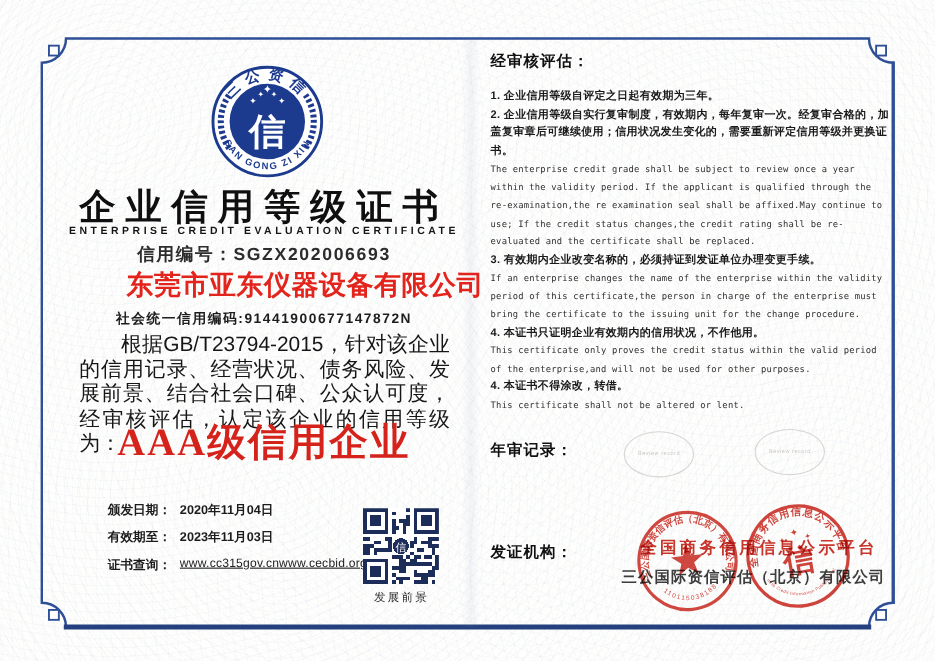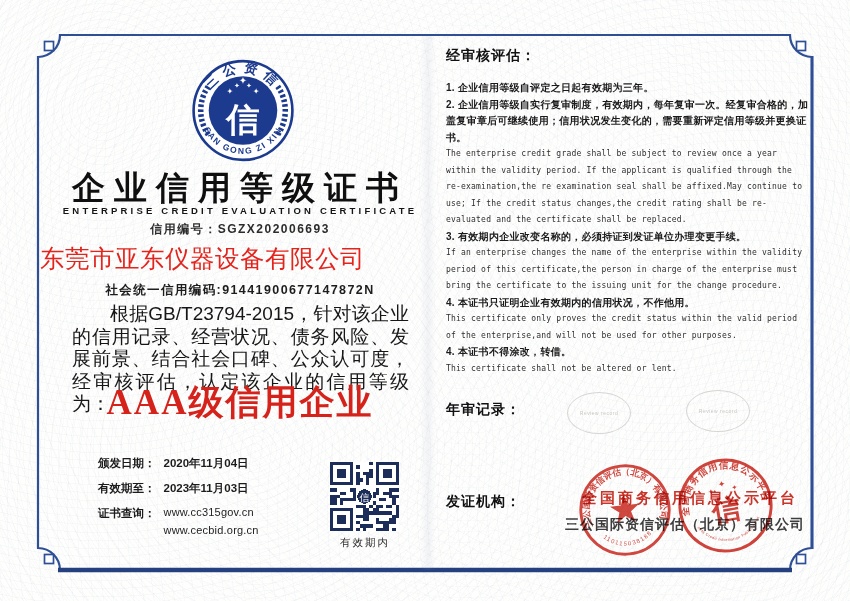--- a/index.html
+++ b/index.html
@@ -19,35 +19,35 @@
   .fold{position:absolute;left:420px;top:36px;width:16px;height:534px;
     background:linear-gradient(90deg,transparent,rgba(140,150,175,0.10) 50%,transparent);}
   
   .logo{position:absolute;left:181px;top:50px;width:124px;height:121px;}
   .cert-title{position:absolute;left:56px;top:166px;width:368px;text-align:center;
     font-family:"Liberation Serif", serif;font-weight:900;font-size:33px;letter-spacing:9px;
     color:#0f0f0f;white-space:nowrap;}
   .cert-sub{position:absolute;left:56px;top:205px;width:368px;text-align:center;
     font-weight:bold;font-size:9.5px;letter-spacing:3.2px;color:#151515;white-space:nowrap;}
   .credit-no{position:absolute;left:56px;top:221px;width:368px;text-align:center;
-    font-weight:bold;font-size:12px;letter-spacing:1.5px;color:#2c2c2c;}
-  .company{position:absolute;left:40px;top:242px;width:400px;text-align:left;
-    font-weight:normal;font-size:24.5px;letter-spacing:0.5px;color:#e3241d;white-space:nowrap;}
+    font-weight:bold;font-size:16px;letter-spacing:1.5px;color:#2c2c2c;}
+  .company{position:absolute;left:40px;top:242px;width:400px;text-align:right;
+    font-weight:bold;font-size:24.5px;letter-spacing:0.5px;color:#e3241d;white-space:nowrap;}
   .uscc{position:absolute;left:56px;top:282px;width:368px;text-align:center;
     font-weight:bold;font-size:12.5px;letter-spacing:1.4px;color:#1d1d1d;}
   .body-par{position:absolute;left:72px;top:303px;width:337px;
     font-weight:normal;font-size:19px;line-height:22.5px;text-align:justify;
     text-indent:2em;color:#161616;}
   .rating{position:absolute;left:56px;top:379px;width:368px;text-align:center;
     font-family:"Liberation Serif", serif;font-weight:900;font-size:35px;letter-spacing:2px;
     color:#d5231c;white-space:nowrap;}
   .meta{position:absolute;left:98px;top:456px;font-size:11.5px;font-weight:bold;color:#1c1c1c;}
   .meta-row{display:flex;margin-bottom:10px;white-space:nowrap;}
   .meta-row .lbl{margin-right:8px;}
-  .query-urls{display:flex;flex-direction:column;}
+  .query-urls{display:flex;flex-direction:row;text-decoration:underline;}
   .query-urls span{font-weight:normal;color:#222;font-size:11px;margin-bottom:6px;letter-spacing:0.2px;}
   .qr-wrap{position:absolute;left:330px;top:462px;width:69px;height:69px;}
   .qr-caption{position:absolute;left:324px;top:536px;width:82px;text-align:center;
     font-size:10.5px;letter-spacing:2px;color:#2e2e2e;}
   
   .r-heading{position:absolute;left:446px;top:47px;font-size:14px;font-weight:bold;
     letter-spacing:1px;color:#111;}
   .terms{position:absolute;left:446px;top:80px;width:364px;}
   .terms .zh{font-size:10px;font-weight:bold;color:#1a1a1a;line-height:16.5px;letter-spacing:0.3px;}
   .terms .en{font-family:"DejaVu Sans Mono", monospace;font-size:8px;color:#2e2e2e;
@@ -256,21 +256,21 @@
       <rect x="2" y="2" width="3" height="3" fill="#1d2d5a"></rect>
       <rect x="14" y="0" width="7" height="7" fill="#1d2d5a"></rect>
       <rect x="15" y="1" width="5" height="5" fill="#ffffff"></rect>
       <rect x="16" y="2" width="3" height="3" fill="#1d2d5a"></rect>
       <rect x="0" y="14" width="7" height="7" fill="#1d2d5a"></rect>
       <rect x="1" y="15" width="5" height="5" fill="#ffffff"></rect>
       <rect x="2" y="16" width="3" height="3" fill="#1d2d5a"></rect>
       <circle cx="10.5" cy="10.5" r="2.2" fill="#1d2d5a"></circle>
       <text x="10.5" y="11.8" font-size="3" fill="#ffffff" text-anchor="middle">信</text>
     </svg>
-  <div class="qr-caption">有效期内</div>
+  <div class="qr-caption">发展前景</div>
 
   <div class="r-heading">经审核评估：</div>
 
   <div class="terms">
 
       <div>
         <div class="zh">1. 企业信用等级自评定之日起有效期为三年。</div>
       </div>
 
       <div>

